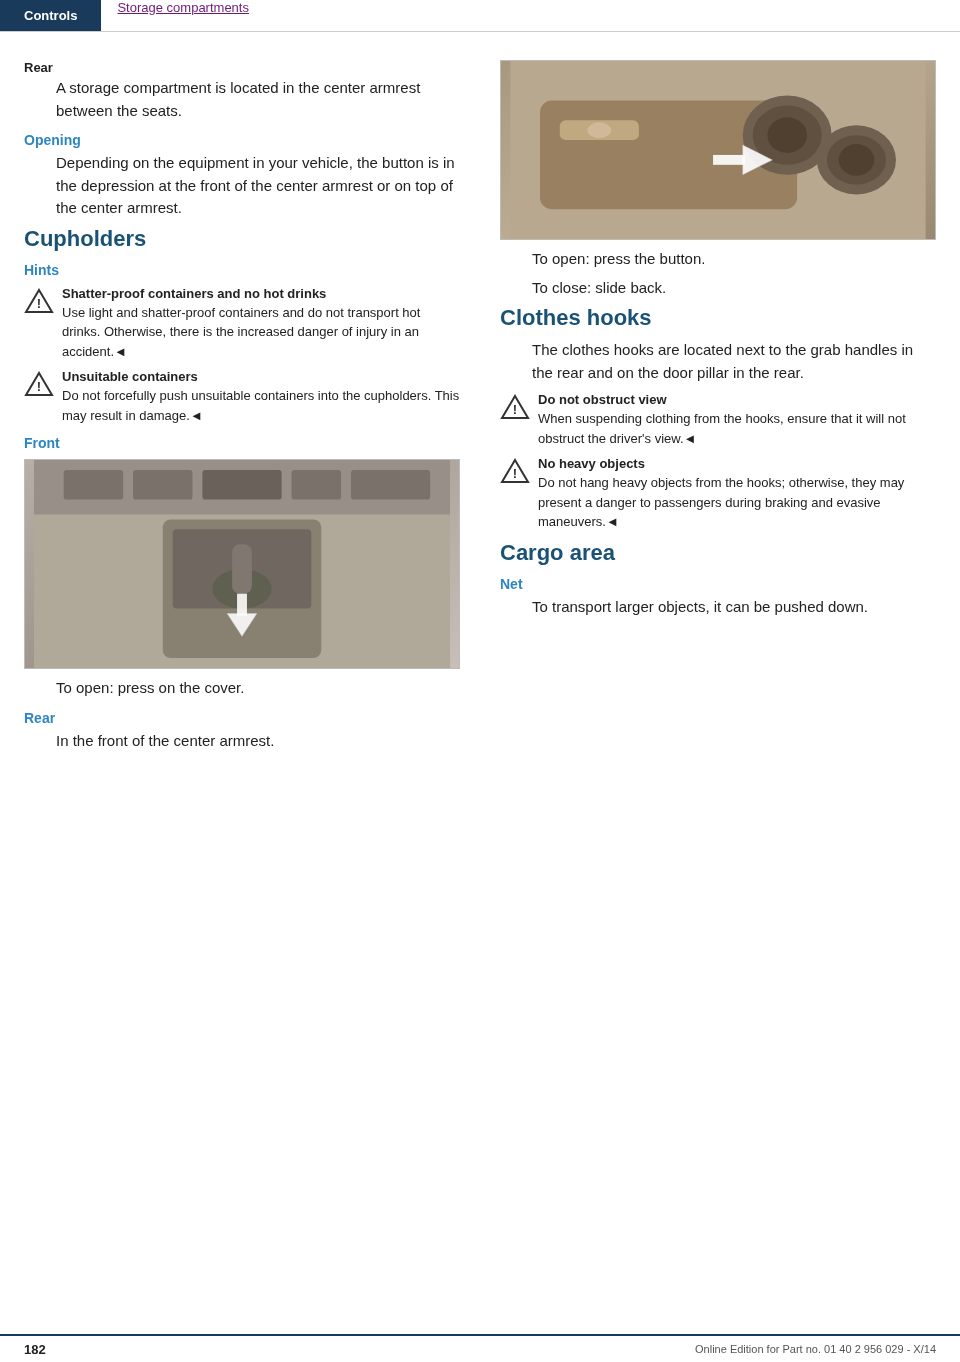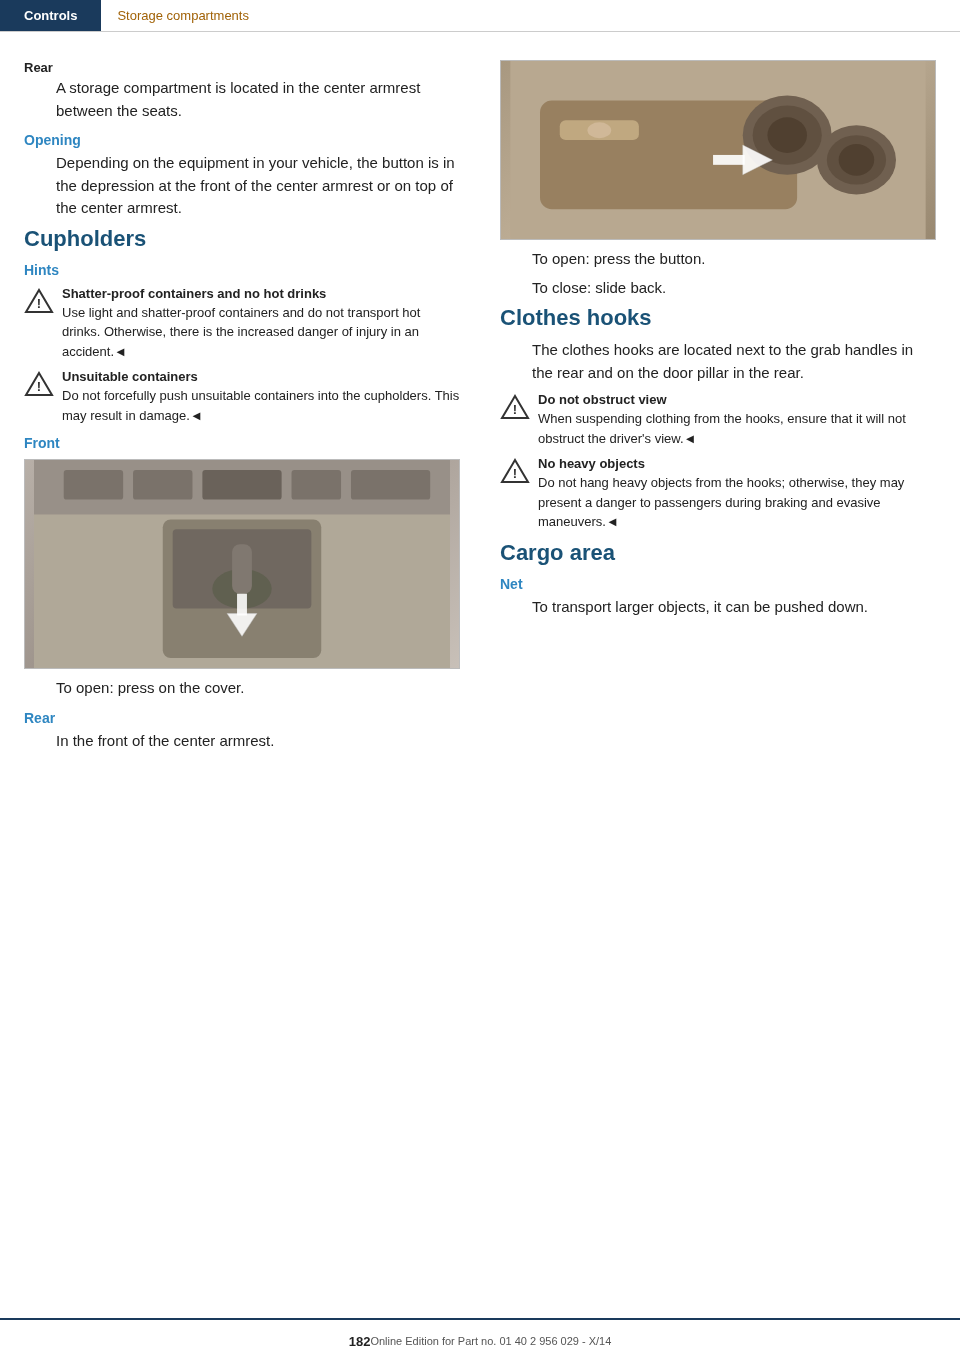--- a/index.html
+++ b/index.html
@@ -22,26 +22,26 @@
       background: #1a3a5c;
       color: #fff;
       padding: 0 24px;
       height: 100%;
       display: flex;
       align-items: center;
       font-size: 13px;
       font-weight: bold;
     }
     .header-storage {
-      color: #a16207;
+      color: #701a75;
       padding: 0 16px;
       height: 100%;
       display: flex;
-      align-items: center;
-      font-size: 13px;
+      font-size: 13px;
+      text-decoration: underline;
     }
     
     .main-content {
       display: flex;
       padding: 20px 24px 20px 24px;
       gap: 40px;
     }
     .left-col {
       flex: 1;
       max-width: 450px;
@@ -120,24 +120,24 @@
     }
     .doc-image-rear {
       height: 180px;
     }
     
     .footer {
       position: fixed;
       bottom: 0;
       left: 0;
       width: 960px;
-      height: 44px;
+      height: 28px;
       display: flex;
       align-items: center;
-      justify-content: center;
+      justify-content: space-between;
       padding: 0 24px;
       border-top: 2px solid #1a3a5c;
       background: #fff;
       font-size: 11px;
       color: #555;
     }
     .footer-page {
       font-size: 13px;
       font-weight: bold;
       color: #222;

